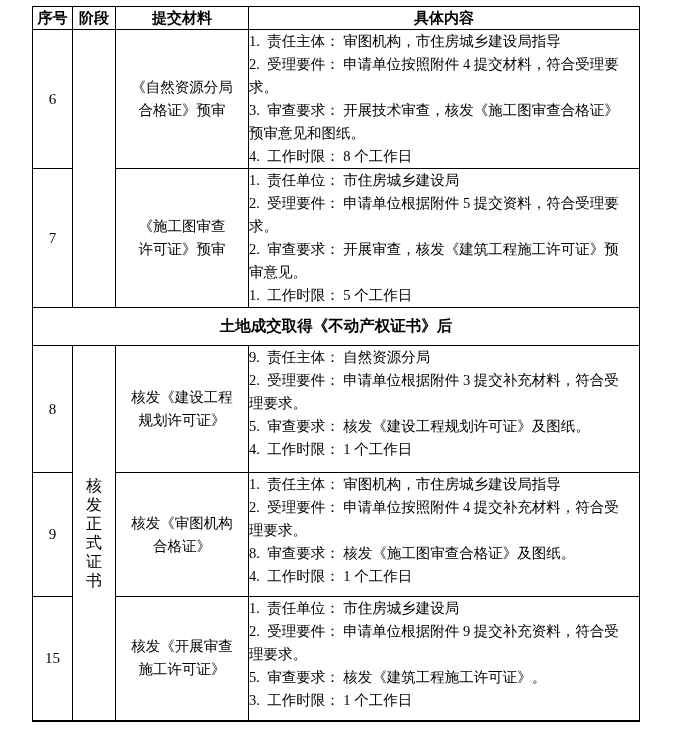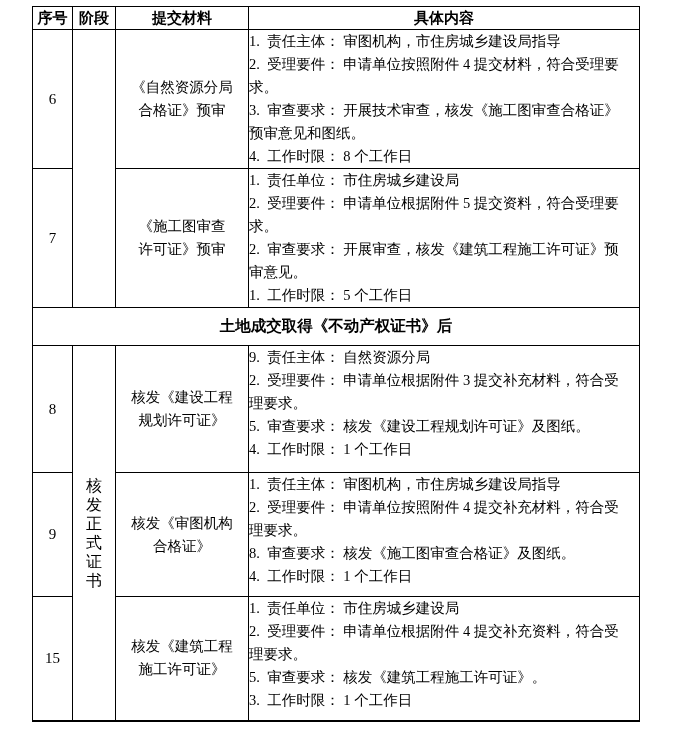--- a/index.html
+++ b/index.html
@@ -149,24 +149,24 @@
       <div class="content-item">1.  责任主体： 审图机构，市住房城乡建设局指导</div>
       <div class="content-item">2.  受理要件： 申请单位按照附件 4 提交补充材料，符合受
 理要求。</div>
       <div class="content-item">8.  审查要求： 核发《施工图审查合格证》及图纸。</div>
       <div class="content-item">4.  工作时限： 1 个工作日</div>
     </td>
   </tr>
 
   <tr style="height:124px">
     <td class="no-cell">15</td>
-    <td class="step-cell">核发《建筑工程
+    <td class="step-cell">核发《开展审查
 施工许可证》</td>
     <td class="content-cell">
       <div class="content-item">1.  责任单位： 市住房城乡建设局</div>
-      <div class="content-item">2.  受理要件： 申请单位根据附件 4 提交补充资料，符合受
+      <div class="content-item">2.  受理要件： 申请单位根据附件 9 提交补充资料，符合受
 理要求。</div>
       <div class="content-item">5.  审查要求： 核发《建筑工程施工许可证》。</div>
       <div class="content-item">3.  工作时限： 1 个工作日</div>
     </td>
   </tr>
 </tbody>
   </table>
 
 </body></html>

